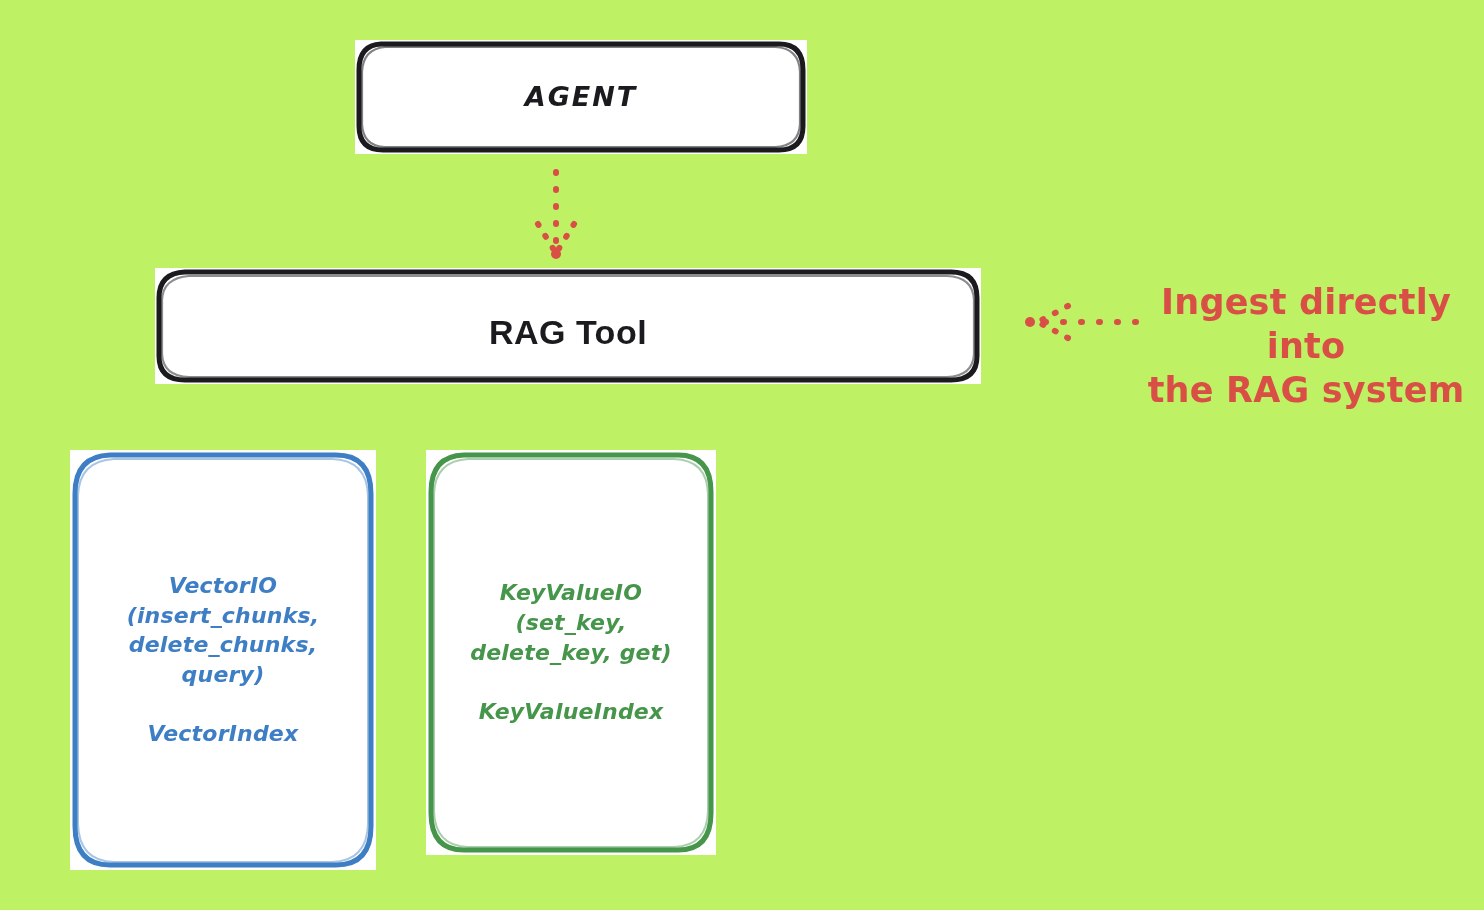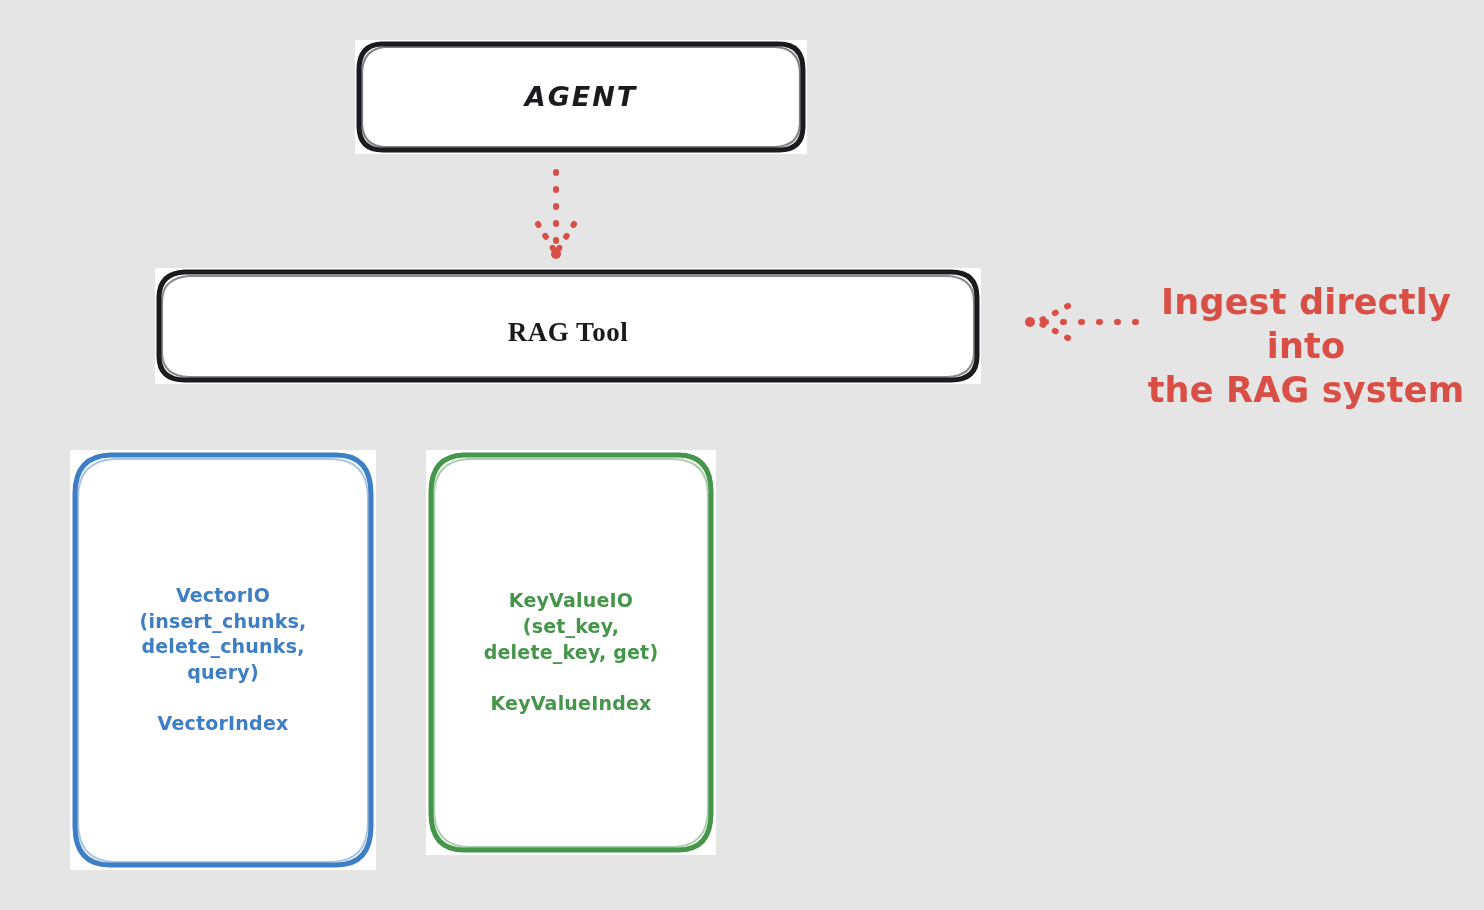--- a/index.html
+++ b/index.html
@@ -7,21 +7,21 @@
     padding: 0;
     background: #ffffff;
   }
   body {
     font-family: "DejaVu Sans", sans-serif;
   }
   #canvas {
     position: relative;
     width: 1484px;
     height: 910px;
-    background: #e5e5e5;
+    background: #bef264;
     overflow: hidden;
   }
 
   
   .node {
     position: absolute;
     box-sizing: border-box;
     display: flex;
     align-items: center;
     justify-content: center;
@@ -50,36 +50,37 @@
     letter-spacing: 2px;
   }
 
   #ragtool-box {
     left: 155px;
     top: 268px;
     width: 826px;
     height: 116px;
   }
   #ragtool-box .node-label {
-    font-family: Liberation Serif, serif;
-    font-size: 27px;
+    font-family: Liberation Sans, sans-serif;
+    font-size: 34px;
     font-weight: 600;
     color: #1b1b1f;
     letter-spacing: 0.5px;
     margin-top: 13px;
   }
 
   
   .store {
     align-items: center;
   }
   .store .node-label {
-    font-size: 19px;
+    font-size: 22px;
     font-weight: 700;
     line-height: 1.35;
+    font-style: italic;
   }
   #vector-box   { left: 70px;  top: 450px; width: 306px; height: 420px; }
   #keyvalue-box { left: 426px; top: 450px; width: 290px; height: 405px; }
   #relational-box { left: 785px; top: 450px; width: 282px; height: 405px; }
 
   
   .sketch-border {
     position: absolute;
     left: 0; top: 0;
     width: 100%;

